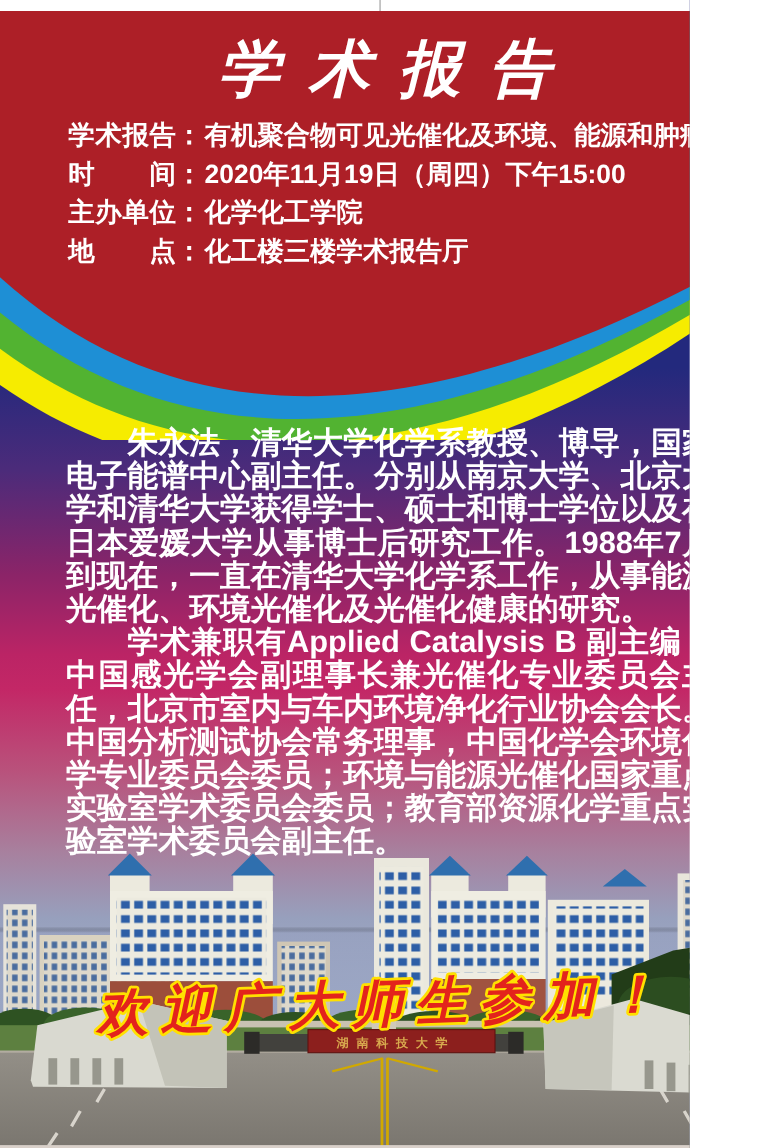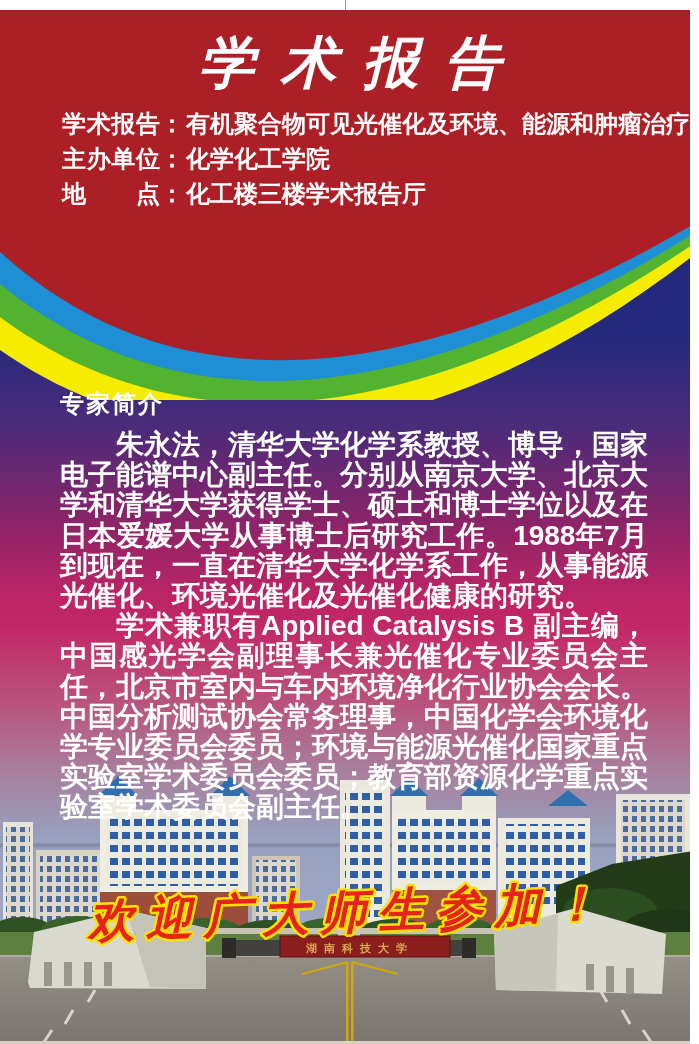--- a/index.html
+++ b/index.html
@@ -1,17 +1,17 @@
 <!DOCTYPE html>
 <html><head>
 <meta charset="utf-8">
 <style>
   html,body{margin:0;padding:0;background:#ffffff;}
   #poster{
-    position:relative;width:690px;height:1044px;overflow:hidden;
+    position:relative;width:627px;height:1044px;overflow:hidden;
     background:linear-gradient(180deg,
       #23297d 0%, #23297d 32%,
       #4c2b7a 41%, #8b2468 50%,
       #bb2465 57%, #c32766 60%,
       #b9517b 67%, #a87f9d 74%,
       #97a0bd 80%, #a8b2ca 88%, #a8b2ca 100%);
     font-family:"Liberation Sans", sans-serif;
   }
   .abs{position:absolute;}
   svg{display:block;}
@@ -63,29 +63,31 @@
     <path d="M0,252 C180,415 420,385 699,221 L699,10 L0,10 Z" fill="#ad1f27"></path>
   </svg>
 
   <div id="title" class="abs">学术报告</div>
 
   <div id="info" class="abs">
     <div class="info-row">
       <span class="info-label">学术报告</span><span class="info-colon">：</span><span class="info-value">有机聚合物可见光催化及环境、能源和肿瘤治疗应用</span>
     </div>
     <div class="info-row">
+      <span class="info-label">时间</span><span class="info-colon">：</span><span class="info-value">2020年11月19日（周四）下午15:00</span>
+    </div>
+    <div class="info-row">
       <span class="info-label">主办单位</span><span class="info-colon">：</span><span class="info-value">化学化工学院</span>
     </div>
     <div class="info-row">
       <span class="info-label">地点</span><span class="info-colon">：</span><span class="info-value">化工楼三楼学术报告厅</span>
     </div>
   </div>
 
   <div id="bio" class="abs">
-    <h2>专家简介</h2>
     <p>朱永法，清华大学化学系教授、博导，国家电子能谱中心副主任。分别从南京大学、北京大学和清华大学获得学士、硕士和博士学位以及在日本爱媛大学从事博士后研究工作。1988年7月到现在，一直在清华大学化学系工作，从事能源光催化、环境光催化及光催化健康的研究。</p>
     <p>学术兼职有Applied Catalysis B 副主编，中国感光学会副理事长兼光催化专业委员会主任，北京市室内与车内环境净化行业协会会长。中国分析测试协会常务理事，中国化学会环境化学专业委员会委员；环境与能源光催化国家重点实验室学术委员会委员；教育部资源化学重点实验室学术委员会副主任。</p>
   </div>
 
   <svg id="photo" class="abs" width="699" height="280" viewBox="0 0 699 280" aria-hidden="true">
     <defs>
       <linearGradient id="sky" x1="0" y1="0" x2="0" y2="1">
         <stop offset="0" stop-color="#a889a8" stop-opacity="0"></stop>
         <stop offset="0.28" stop-color="#98a W0c0" stop-opacity="0"></stop>
         <stop offset="0.3" stop-color="#96a0c0" stop-opacity="0.55"></stop>

